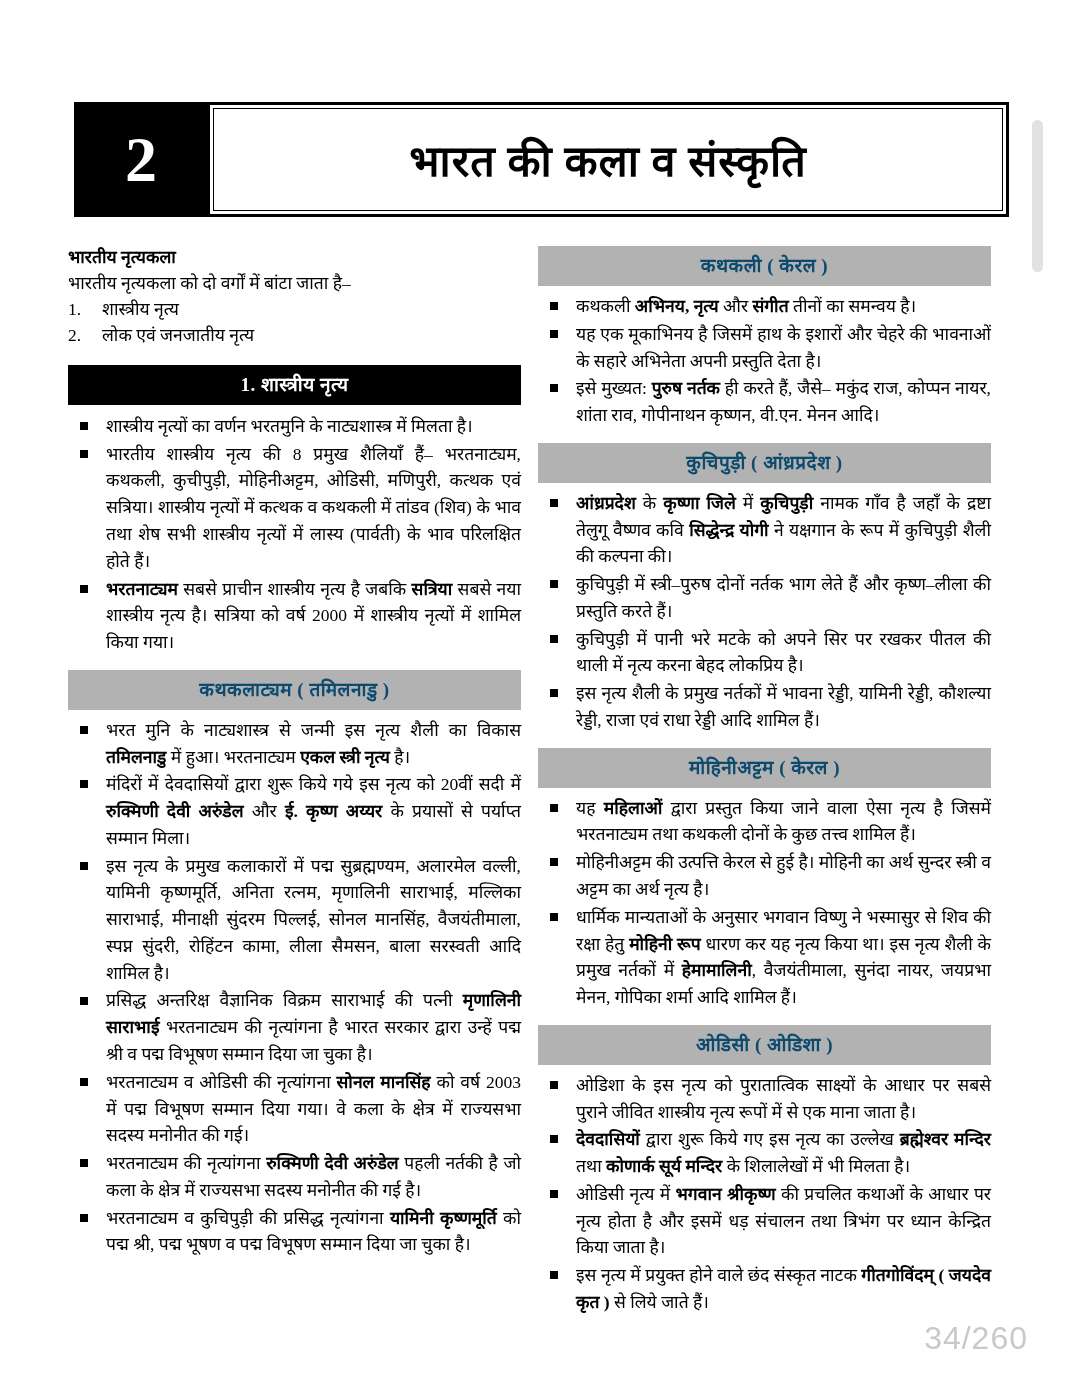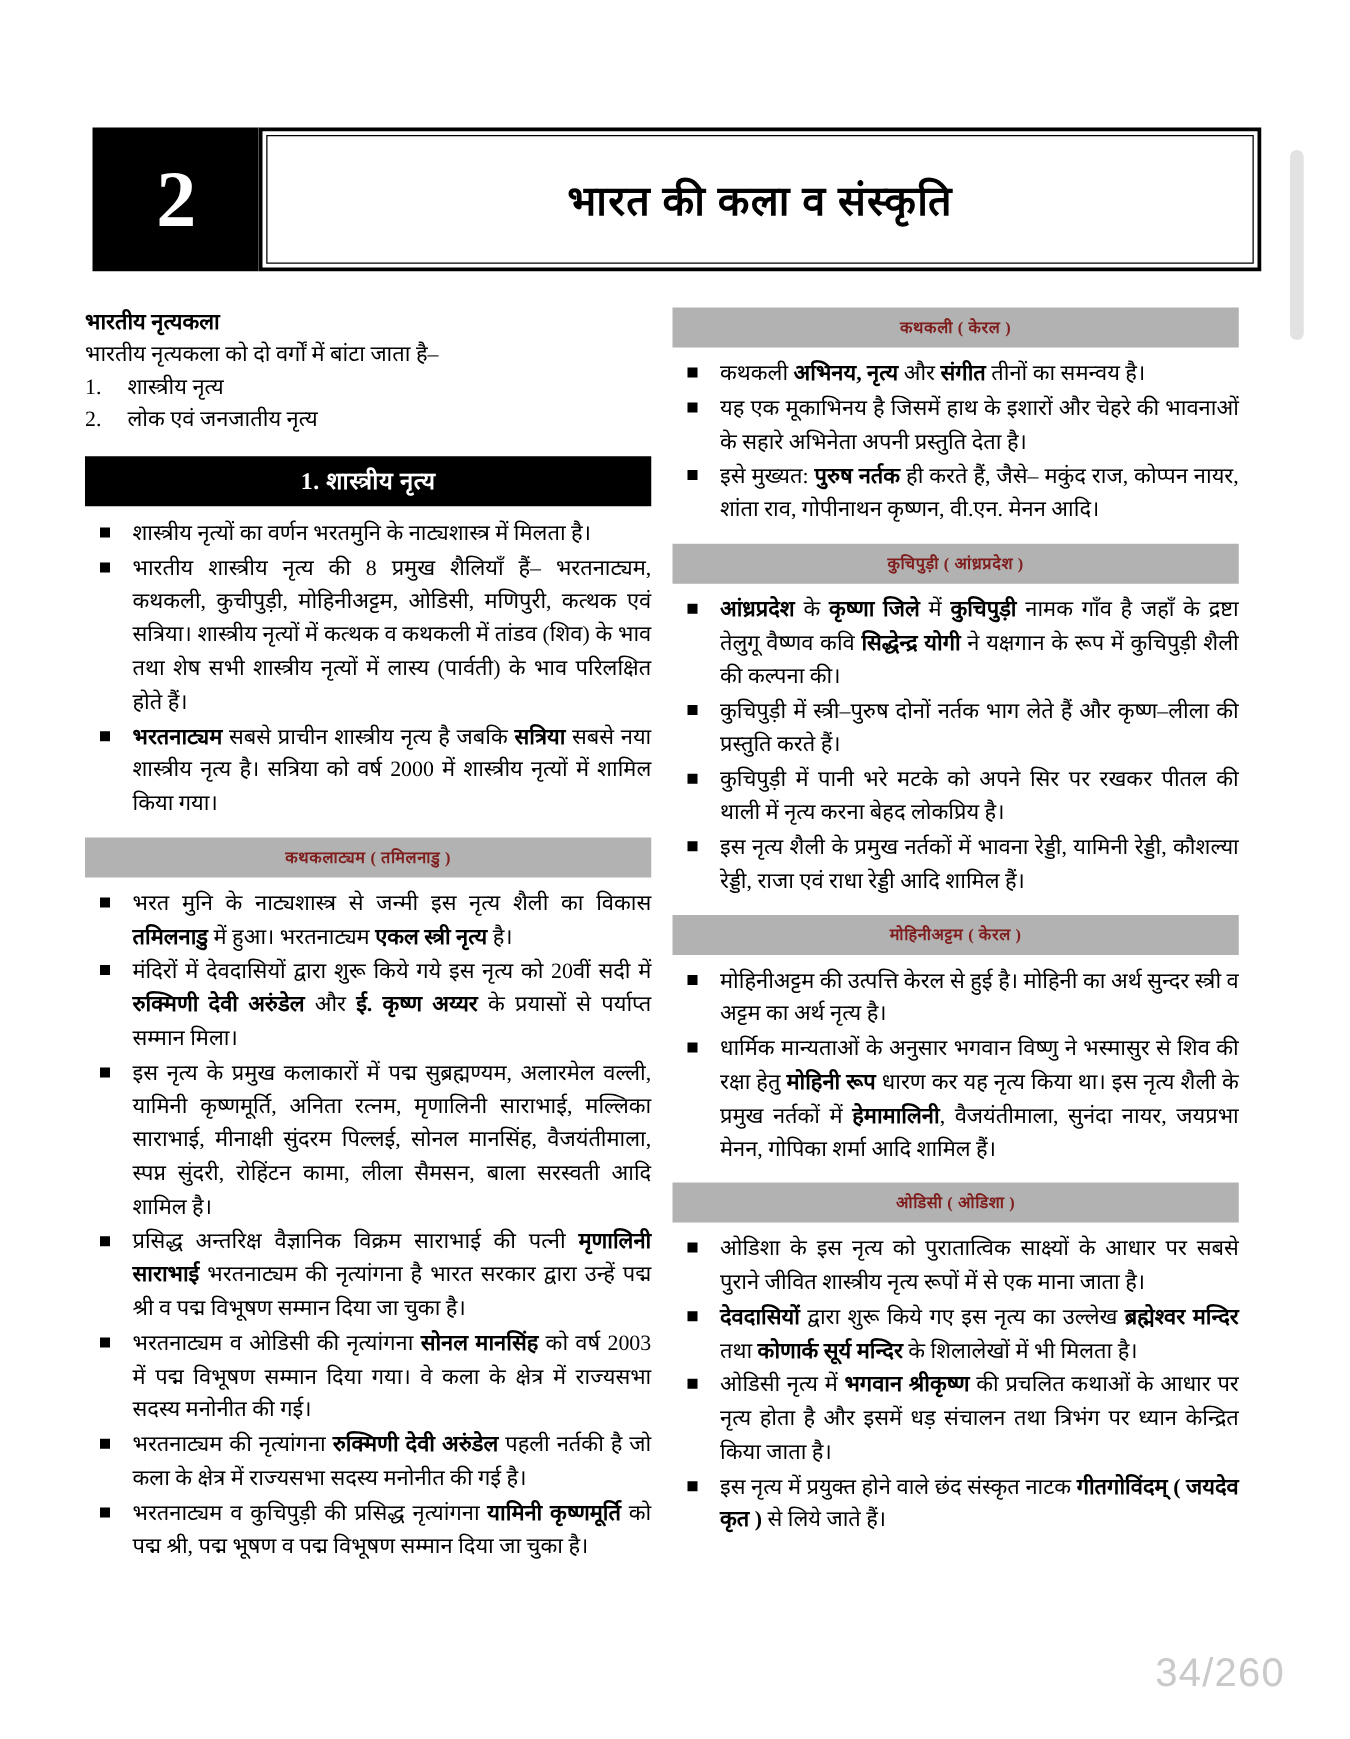--- a/index.html
+++ b/index.html
@@ -55,21 +55,21 @@
     position: relative;
   }
   .chapter-title-box::after {
     content: "";
     position: absolute;
     left: 3px; right: 3px; top: 3px; bottom: 3px;
     border: 1px solid #000000;
     pointer-events: none;
   }
   .chapter-title {
-    font-size: 33px;
+    font-size: 43px;
     font-weight: bold;
     color: #000000;
     letter-spacing: 1px;
     position: relative;
     z-index: 2;
   }
 
   
   .columns {
     position: absolute;
@@ -111,23 +111,23 @@
     font-size: 19px;
     font-weight: bold;
     padding: 6px 0 8px;
     margin: 16px 0 8px;
     letter-spacing: 0.5px;
   }
 
   
   .band-gray {
     background: #b2b2b2;
-    color: #7f1d1d;
+    color: #0c4a6e;
     text-align: center;
-    font-size: 13px;
+    font-size: 19px;
     font-weight: bold;
     padding: 6px 0 8px;
     margin: 14px 0 7px;
     letter-spacing: 0.5px;
   }
   .band-gray.first { margin-top: 0; }
 
   
   ul.bullets { list-style: none; }
   ul.bullets > li {
@@ -279,20 +279,23 @@
           <span class="sq"></span><span>कुचिपुड़ी में पानी भरे मटके को अपने सिर पर रखकर पीतल की थाली में नृत्य करना बेहद लोकप्रिय है।</span>
         </li>
         <li>
           <span class="sq"></span><span>इस नृत्य शैली के प्रमुख नर्तकों में भावना रेड्डी, यामिनी रेड्डी, कौशल्या रेड्डी, राजा एवं राधा रेड्डी आदि शामिल हैं।</span>
         </li>
       </ul>
 
       <div class="band-gray">मोहिनीअट्टम ( केरल )</div>
       <ul class="bullets">
         <li>
+          <span class="sq"></span><span>यह </span><b>महिलाओं</b><span> द्वारा प्रस्तुत किया जाने वाला ऐसा नृत्य है जिसमें भरतनाट्यम तथा कथकली दोनों के कुछ तत्त्व शामिल हैं।</span>
+        </li>
+        <li>
           <span class="sq"></span><span>मोहिनीअट्टम की उत्पत्ति केरल से हुई है। मोहिनी का अर्थ सुन्दर स्त्री व अट्टम का अर्थ नृत्य है।</span>
         </li>
         <li>
           <span class="sq"></span><span>धार्मिक मान्यताओं के अनुसार भगवान विष्णु ने भस्मासुर से शिव की रक्षा हेतु </span><b>मोहिनी रूप</b><span> धारण कर यह नृत्य किया था। इस नृत्य शैली के प्रमुख नर्तकों में </span><b>हेमामालिनी</b><span>, वैजयंतीमाला, सुनंदा नायर, जयप्रभा मेनन, गोपिका शर्मा आदि शामिल हैं।</span>
         </li>
       </ul>
 
       <div class="band-gray">ओडिसी ( ओडिशा )</div>
       <ul class="bullets">
         <li>

